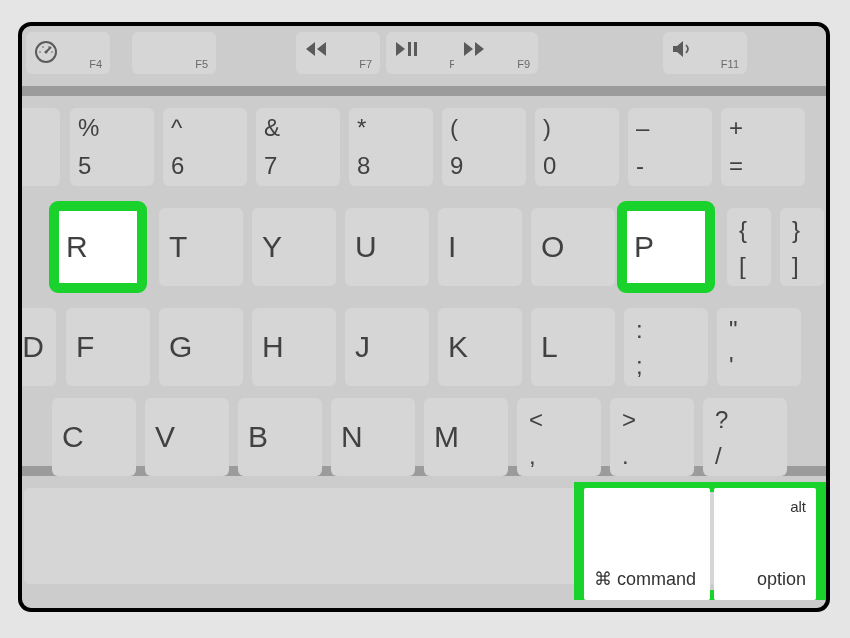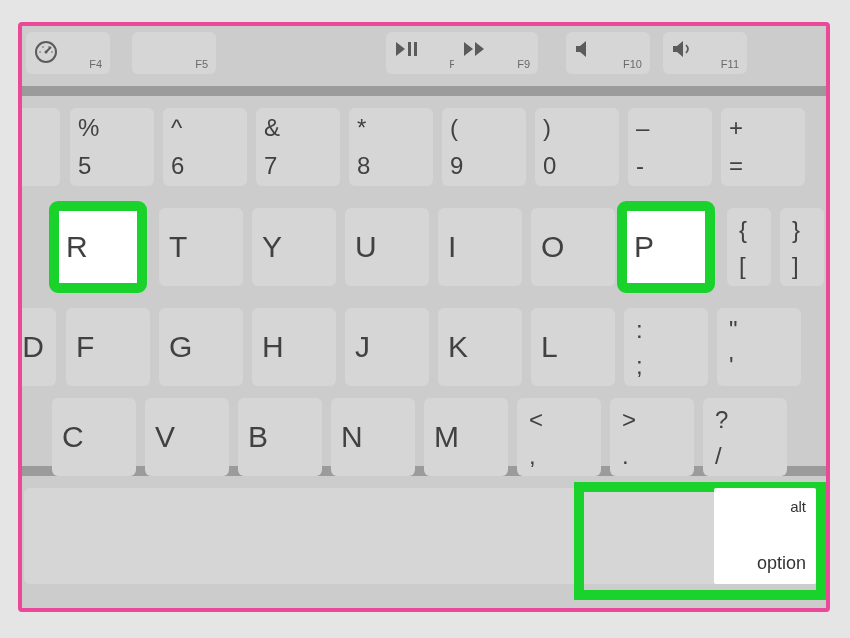--- a/index.html
+++ b/index.html
@@ -1,37 +1,37 @@
 <!DOCTYPE html>
 <html><head>
 <meta charset="utf-8">
 <style>
 html,body{margin:0;padding:0;background:#eaeaea}
 .stage{width:850px;height:638px;background:#e5e5e5;box-sizing:border-box;padding:22px 18px;font-family:"Helvetica Neue",Arial,sans-serif;position:relative}
-.kbd{width:812px;height:590px;background:#ccc;border:4px solid #ec4899;border-radius:4px;box-sizing:border-box;position:relative;overflow:hidden}
+.kbd{width:812px;height:590px;background:#ccc;border:4px solid #000000;border-radius:13px;box-sizing:border-box;position:relative;overflow:hidden}
 .gap1{position:absolute;left:0;right:0;top:60px;height:10px;background:#9b9b9b}
 .gap2{position:absolute;left:0;right:0;top:440px;height:10px;background:#9b9b9b}
 .key{position:absolute;background:#d6d6d6;border-radius:6px;box-sizing:border-box}
 .key.hl{background:#fff;outline:10px solid #19d32c;outline-offset:-3px;border-radius:2px}
 .fn{top:6px;height:42px;width:84px}
 .fn .lab{position:absolute;right:8px;bottom:4px;font-size:11px;color:#6a6a6a}
 .fn .ico{position:absolute;left:8px;top:8px;color:#5b5b5b}
 .num{top:82px;height:78px;width:84px}
 .num .t{position:absolute;left:8px;top:6px;font-size:24px;color:#414141}
 .num .b{position:absolute;left:8px;bottom:6px;font-size:24px;color:#414141}
 .letter{height:78px;width:84px}
 .letter .c{position:absolute;left:10px;top:22px;font-size:30px;color:#414141}
 .dual{height:78px;width:84px}
 .dual .t{position:absolute;left:12px;top:8px;font-size:24px;color:#414141}
 .dual .b{position:absolute;left:12px;bottom:6px;font-size:24px;color:#414141}
 .q{top:182px}
 .a{top:282px}
 .z{top:372px}
 .space{position:absolute;left:2px;top:462px;right:4px;height:96px;background:#d6d6d6;border-radius:6px}
-.mod{position:absolute;top:462px;height:96px;background:#fff;border-radius:2px}
+.mod{position:absolute;top:462px;height:112px;background:#fff;border-radius:2px}
 .mod .bl{position:absolute;left:10px;bottom:10px;font-size:18px;color:#333}
 .mod .br{position:absolute;right:10px;bottom:10px;font-size:18px;color:#333}
 .mod .tr{position:absolute;right:10px;top:10px;font-size:15px;color:#333}
 .modbox{position:absolute;border:10px solid #19d32c;box-sizing:border-box}
 svg{display:block}
 </style>
 </head>
 <body>
 
 <div class="stage">
@@ -49,46 +49,46 @@
             <circle cx="18" cy="12" r="0.8" fill="#5b5b5b"></circle>
             <circle cx="9" cy="7" r="0.8" fill="#5b5b5b"></circle>
             <circle cx="15" cy="7" r="0.8" fill="#5b5b5b"></circle>
           </svg>
   </span>
   <span class="lab">F4</span>
 </div>
 <div class="key fn" style="left:110px">
         <span class="lab">F5</span>
       </div>
+<div class="key fn" style="left:274px">
+  <span class="ico">
+    <svg width="24" height="18" viewBox="0 0 24 18">
+            <path d="M11 2 L2 9 L11 16 Z M22 2 L13 9 L22 16 Z" fill="#5b5b5b"></path>
+          </svg>
+  </span>
+  <span class="lab">F7</span>
+</div>
 <div class="key fn" style="left:364px">
   <span class="ico">
     <svg width="26" height="18" viewBox="0 0 26 18">
             <path d="M2 2 L11 9 L2 16 Z" fill="#5b5b5b"></path>
             <rect x="14" y="2" width="3" height="14" fill="#5b5b5b"></rect>
             <rect x="20" y="2" width="3" height="14" fill="#5b5b5b"></rect>
           </svg>
   </span>
   <span class="lab">F8</span>
 </div>
 <div class="key fn" style="left:432px">
   <span class="ico">
     <svg width="24" height="18" viewBox="0 0 24 18">
             <path d="M2 2 L11 9 L2 16 Z M13 2 L22 9 L13 16 Z" fill="#5b5b5b"></path>
           </svg>
   </span>
   <span class="lab">F9</span>
 </div>
-<div class="key fn" style="left:544px">
-  <span class="ico">
-    <svg width="20" height="18" viewBox="0 0 20 18">
-            <path d="M2 6 L6 6 L12 1 L12 17 L6 12 L2 12 Z" fill="#5b5b5b"></path>
-          </svg>
-  </span>
-  <span class="lab">F10</span>
-</div>
 <div class="key fn" style="left:641px">
   <span class="ico">
     <svg width="24" height="18" viewBox="0 0 24 18">
             <path d="M2 6 L6 6 L12 1 L12 17 L6 12 L2 12 Z" fill="#5b5b5b"></path>
             <path d="M15 5 Q19 9 15 13" fill="none" stroke="#5b5b5b" stroke-width="1.7"></path>
           </svg>
   </span>
   <span class="lab">F11</span>
 </div>
 
@@ -211,19 +211,22 @@
       </div>
 <div class="key dual z" style="left:681px">
         <span class="t">?</span>
         <span class="b">/</span>
       </div>
 
 <div class="space"></div>
 
 <div class="modbox" style="left:552px;top:456px;width:252px;height:118px"></div>
 
+<div class="mod" style="left:562px;width:126px">
+  <span class="bl"><span>⌘</span>&nbsp;<span>command</span></span>
+</div>
 <div class="mod" style="left:692px;width:102px">
   <span class="tr">alt</span>
   <span class="br">option</span>
 </div>
 
 </div>
 </div>
 
 </body></html>

